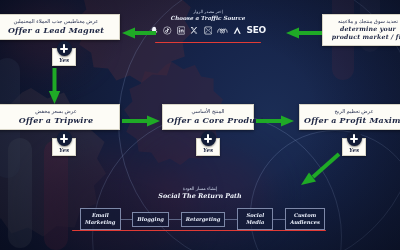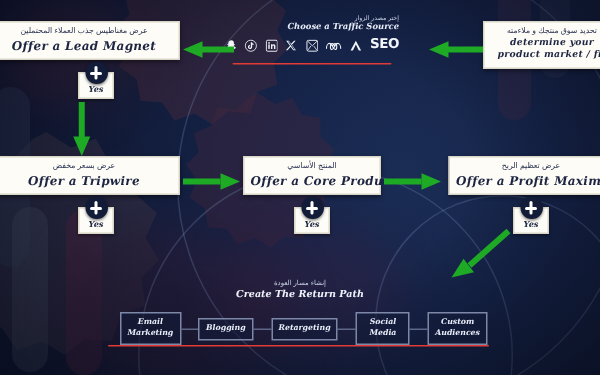--- a/index.html
+++ b/index.html
@@ -90,21 +90,21 @@
     font-family:"DejaVu Serif", serif; font-style:italic; font-weight:bold;
     font-size:5.5px; color:#1d2542; text-align:center;
     box-shadow:0 1px 2px rgba(0,0,0,.4);
   }
 
   
   .arrow{ position:absolute; }
   .arrow svg{ display:block; overflow:visible; }
 
   
-  #traffic{ position:absolute; left:150px; top:9px; width:116px; text-align:right; }
+  #traffic{ position:absolute; left:150px; top:9px; width:116px; text-align:center; }
   #traffic .t-ar{ font-size:4.2px; color:#c9d2e6; direction:rtl; letter-spacing:.1px;}
   #traffic .t-en{
     font-family:"DejaVu Serif", serif; font-style:italic; font-weight:bold;
     font-size:5.6px; color:#e7ecf7; margin-top:1px;
   }
   #icons{
     display:flex; align-items:center; justify-content:center; gap:5px;
     margin-top:2px; height:14px;
   }
   #icons .ic{ width:11px; height:11px; color:#f2f5fb; display:block; }
@@ -296,21 +296,21 @@
 
   <div class="arrow" style="left:298px; top:152px;">
     <svg width="44" height="36" viewBox="0 0 44 36">
       <path d="M41 2 L15 25" stroke="#1faa26" stroke-width="4" fill="none"></path>
       <path d="M3 33 L18 29.5 L11 20.5 Z" fill="#1faa26"></path>
     </svg>
   </div>
 
   <div id="return">
     <div class="r-ar">إنشاء مسار العودة</div>
-    <div class="r-en">Create The Return Path</div>
+    <div class="r-en">Social The Return Path</div>
   </div>
 
   <div id="chips">
     <div class="chip">
       <div>Email</div>
       <div>Marketing</div>
     </div>
     <div class="connector"></div>
     <div class="chip">
       <div>Blogging</div>

